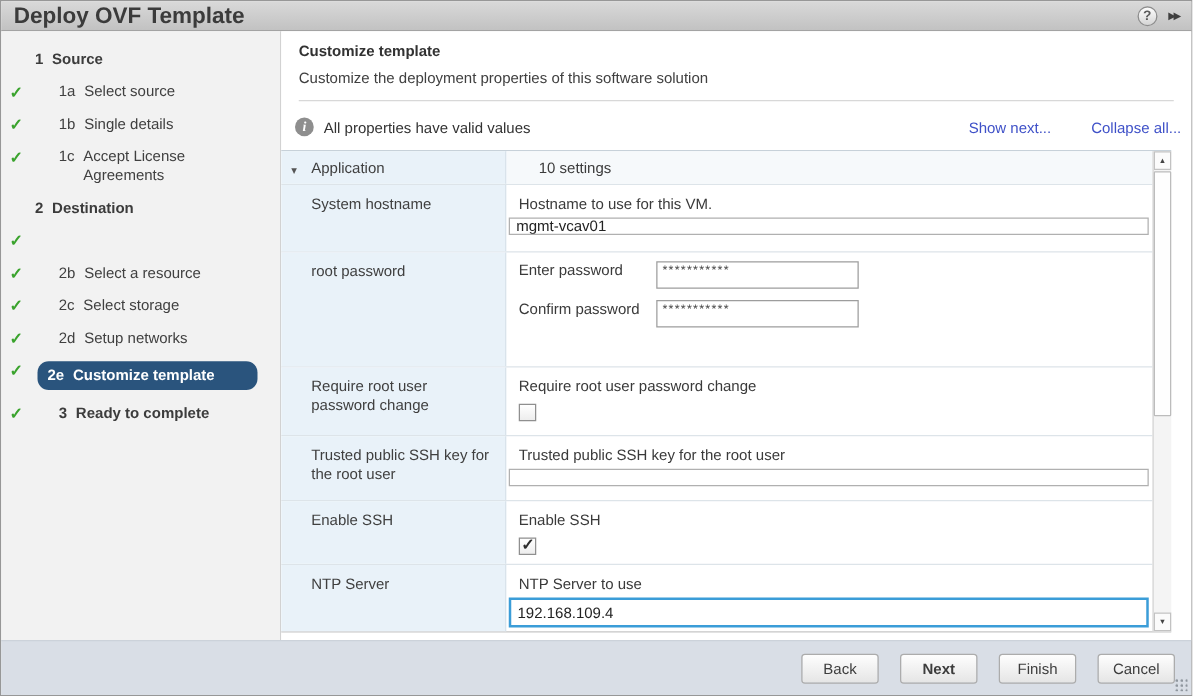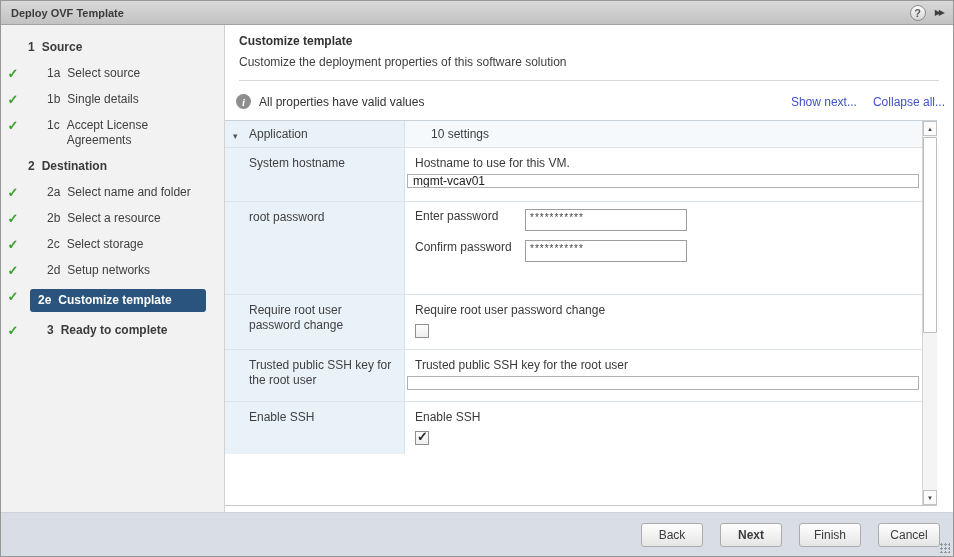--- a/index.html
+++ b/index.html
@@ -5,54 +5,54 @@
   html,body { margin:0; padding:0; background:#fff; }
   body { width:954px; height:557px; overflow:hidden;
          font-family:"Liberation Sans",sans-serif; font-size:12px; color:#404040; }
   * { box-sizing:border-box; }
 
   .window { width:954px; height:557px; border:1px solid #979797; display:flex; flex-direction:column; background:#fff; }
 
   
   .titlebar { flex:0 0 24px; background:linear-gradient(#d9d9d9,#c2c2c2); border-bottom:1px solid #a3a3a3;
               display:flex; align-items:center; padding:0 10px; }
-  .titlebar .title { flex:1; font-weight:bold; font-size:11px; color:#3b3b3b; }
+  .titlebar .title { flex:1; font-weight:bold; font-size:18px; color:#3b3b3b; }
   .help-btn { width:16px; height:16px; border-radius:50%; border:1px solid #8c8c8c;
               background:linear-gradient(#fdfdfd,#d5d5d5); color:#5a5a5a; font-size:11px; font-weight:bold;
               display:flex; align-items:center; justify-content:center; cursor:pointer; }
   .ff-btn { margin-left:9px; color:#3f3f3f; font-size:8px; letter-spacing:-2px; cursor:pointer; }
 
   
   .bodyrow { flex:1; display:flex; min-height:0; }
 
   
   .sidebar { flex:0 0 224px; background:#f2f2f2; border-right:1px solid #d2d2d2; padding-top:10px; overflow:hidden; }
   .step { display:flex; align-items:flex-start; padding:5px 0 6px; line-height:15px; }
   .chkcol { flex:0 0 24px; text-align:center; font-size:13px; font-weight:bold; color:#3aa32d; }
   .stepbody { display:flex; align-items:flex-start; }
   .indent1 .stepbody { margin-left:3px; }
   .indent2 .stepbody { margin-left:22px; }
   .boldstep { font-weight:bold; color:#3c3c3c; }
   .num { margin-right:7px; white-space:nowrap; }
   .lbl { max-width:142px; }
-  .step.current .stepbody { background:#2a547d; color:#fff; border-radius:3px; padding:4px 8px; margin-right:18px;
+  .step.current .stepbody { background:#2a547d; color:#fff; border-radius:9px; padding:4px 8px; margin-right:18px;
                             margin-left:5px; flex:1; font-weight:bold; }
 
   
   .main { flex:1; display:flex; flex-direction:column; min-width:0; background:#fff; }
   .mh { padding:9px 14px 0; }
   .mh-title { font-weight:bold; color:#323232; margin-bottom:7px; }
   .mh-sub { color:#404040; margin-bottom:11px; }
   .divider { border-top:1px solid #d8d8d8; margin:0 14px; }
   .statusrow { display:flex; align-items:center; padding:13px 8px 11px 11px; }
   .infoicon { width:15px; height:15px; border-radius:50%; background:#8e8e8e; color:#fff; flex:0 0 15px;
               font-family:"Liberation Serif",serif; font-size:11px; font-weight:bold; font-style:italic;
               display:flex; align-items:center; justify-content:center; margin-right:8px; }
   .statustext { color:#333; }
-  .links { margin-left:auto; display:flex; gap:16px;text-align:center; }
+  .links { margin-left:auto; display:flex; gap:32px;text-align:center; }
   .link { color:#3f51c8; text-decoration:none; cursor:pointer; }
 
   
   .tablewrap { display:flex; margin-right:16px; height:386px; border-top:1px solid #c7d1d9; border-bottom:1px solid #c6c6c6; }
   .rows { flex:1; min-width:0; display:flex; flex-direction:column; }
   .row { display:flex; border-bottom:1px solid #dde4e9; }
   .row:last-child { border-bottom:none; }
   .lc { flex:0 0 180px; background:#e9f2f9; border-right:1px solid #d9e3eb; padding:8px 8px 0 24px;
         color:#3f3f3f; line-height:15px; position:relative; }
   .rc { flex:1; min-width:0; }
@@ -150,24 +150,20 @@
       <div class="step indent1 boldstep">
         <span class="chkcol"></span>
         <span class="stepbody">
             <span class="num">2</span>
             <span class="lbl">Destination</span>
           </span>
       </div>
 
       <div class="step indent2">
         <span class="chkcol">✓</span>
-        <span class="stepbody">
-            <span class="num">2a</span>
-            <span class="lbl">Select name and folder</span>
-          </span>
       </div>
 
       <div class="step indent2">
         <span class="chkcol">✓</span>
         <span class="stepbody">
             <span class="num">2b</span>
             <span class="lbl">Select a resource</span>
           </span>
       </div>
 
@@ -270,20 +266,27 @@
           </div>
 
           <div class="row r-enssh">
             <div class="lc">Enable SSH</div>
             <div class="rc">
               <div class="desc">Enable SSH</div>
               <div class="cb checked"></div>
             </div>
           </div>
 
+          <div class="row r-ntp">
+            <div class="lc">NTP Server</div>
+            <div class="rc">
+              <div class="desc">NTP Server to use</div>
+              <input class="tinput focused" type="text" value="192.168.109.4" style="">
+            </div>
+          </div>
 
         </div>
 
         <div class="sbar">
           <div class="sbtn up">▲</div>
           <div class="sthumb"></div>
           <div class="sbtn down">▼</div>
         </div>
       </div>
 

